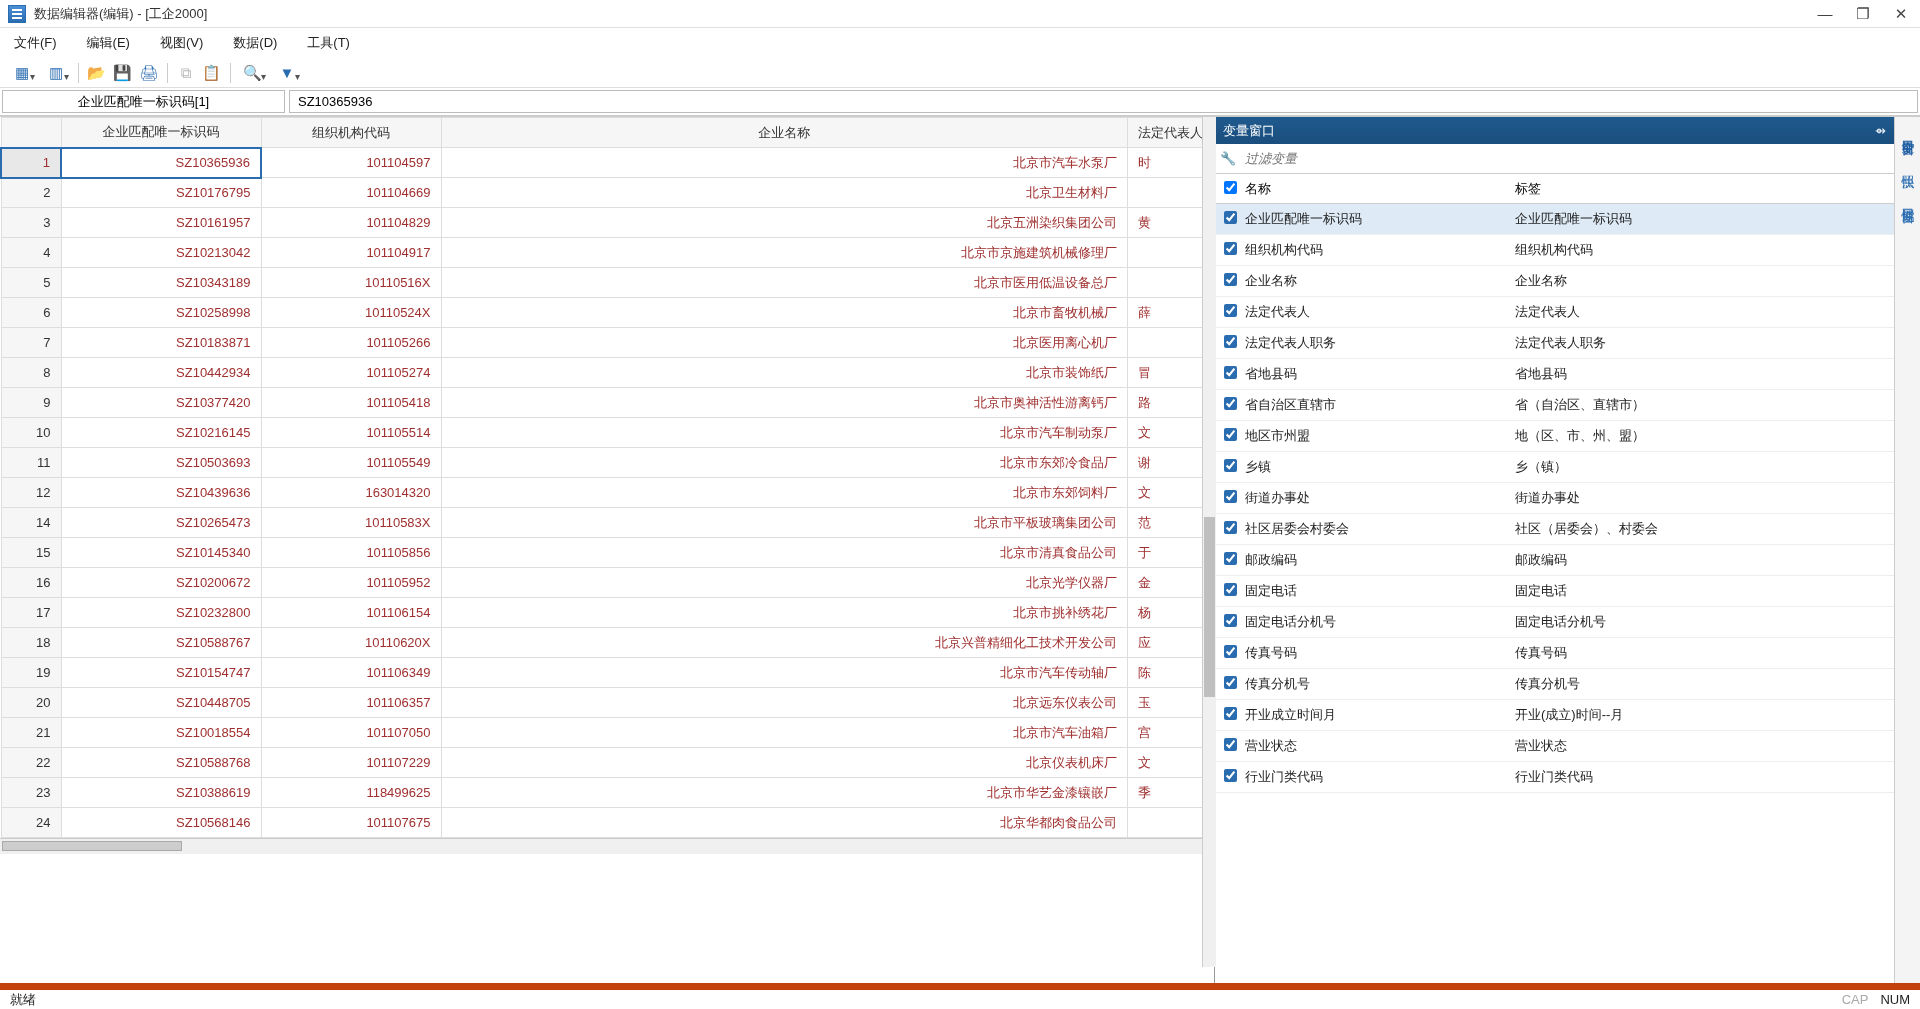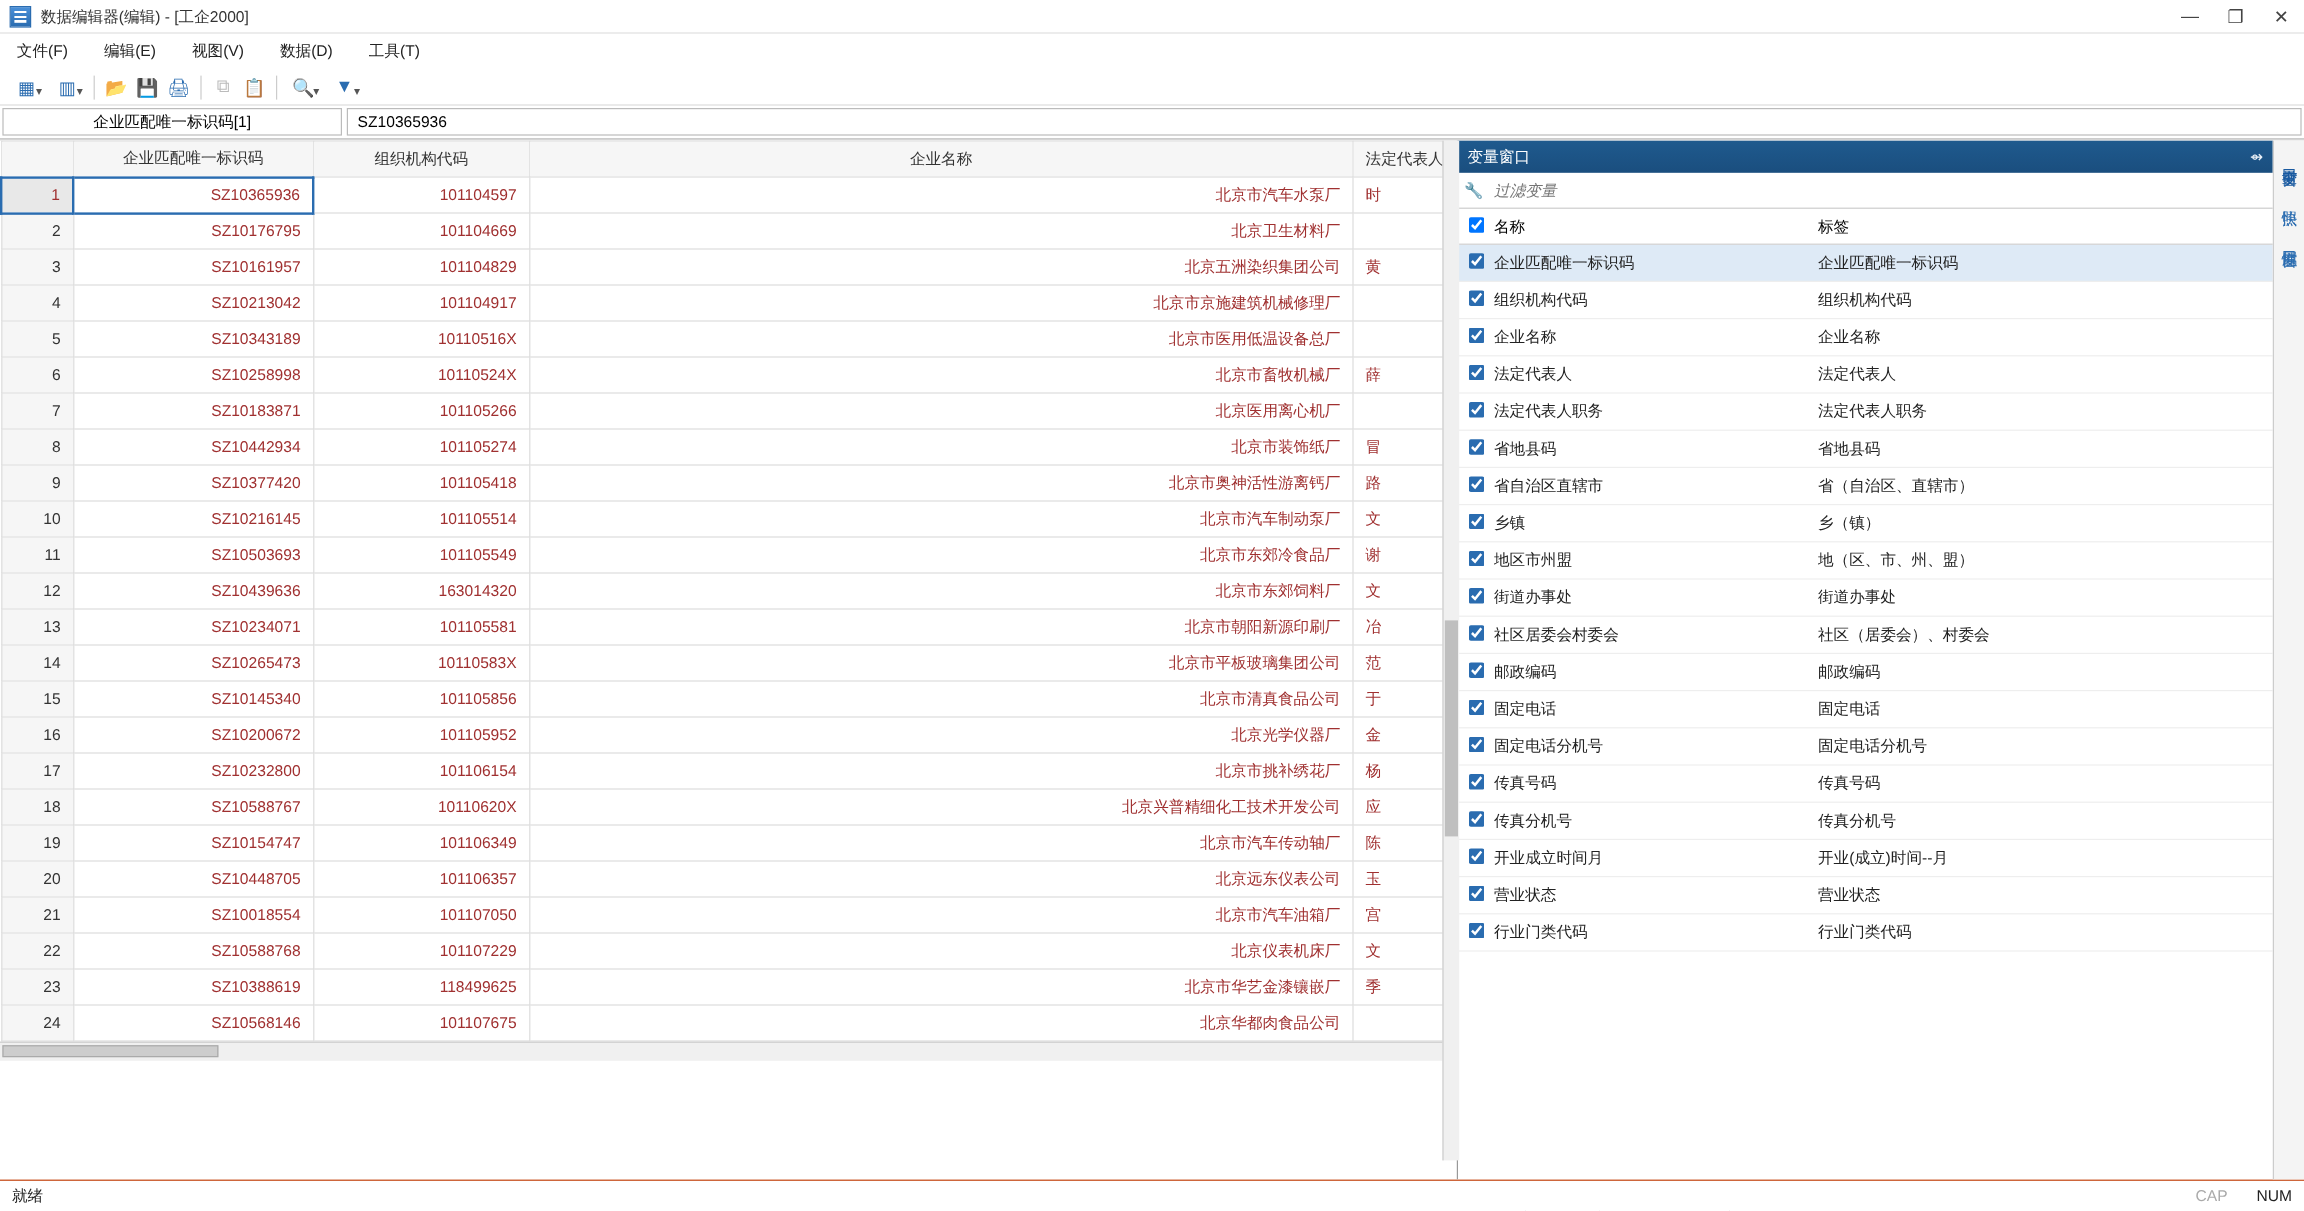--- a/index.html
+++ b/index.html
@@ -67,21 +67,21 @@
 .var-row .chk{ width:30px; text-align:center;}
 .var-row .name{ width:270px; color:#222;}
 .var-row .label{ flex:1; color:#222;}
 .var-row input[type=checkbox]{ accent-color:#2a6cb0;}
 
 
 .vlist-sb{position:absolute;right:704px;top:0;bottom:16px;width:14px;background:#f0f0f0;border-left:1px solid #ccc;}
 .vlist-sb .thumb{position:absolute;left:1px;right:1px;top:400px;height:180px;background:#bfbfbf;}
 
 
-.statusbar { height: 26px; border-top:1px solid #c2410c; display:flex; align-items:center; padding:0 10px; gap:24px; font-size:13px; color:#222; }
+.statusbar { height: 26px; border-top:7px solid #c2410c; display:flex; align-items:center; padding:0 10px; gap:12px; font-size:13px; color:#222; }
 .statusbar .sb-left{ flex:0 0 auto; margin-right:auto;}
 .statusbar .sb-sp{color:#222;margin-top:39px;}
 .statusbar .dim{color:#aaa;}
 </style>
 </head>
 <body>
 
 <div class="titlebar">
   <span class="app-icon"></span>
   <span class="title">数据编辑器(编辑) - [工企2000]</span>
@@ -210,27 +210,20 @@
             <td>101105549</td>
             <td class="company">北京市东郊冷食品厂</td>
             <td style="text-align:left">谢</td>
           </tr>
           <tr>
             <td class="rownum-cell">12</td>
             <td class="">SZ10439636</td>
             <td>163014320</td>
             <td class="company">北京市东郊饲料厂</td>
             <td style="text-align:left">文</td>
-          </tr>
-          <tr>
-            <td class="rownum-cell">13</td>
-            <td class="">SZ10234071</td>
-            <td>101105581</td>
-            <td class="company">北京市朝阳新源印刷厂</td>
-            <td style="text-align:left">冶</td>
           </tr>
           <tr>
             <td class="rownum-cell">14</td>
             <td class="">SZ10265473</td>
             <td>10110583X</td>
             <td class="company">北京市平板玻璃集团公司</td>
             <td style="text-align:left">范</td>
           </tr>
           <tr>
             <td class="rownum-cell">15</td>
@@ -354,27 +347,27 @@
           <div class="name">省地县码</div>
           <div class="label">省地县码</div>
         </div>
         <div class="var-row">
           <div class="chk"><input type="checkbox" checked="" style=""></div>
           <div class="name">省自治区直辖市</div>
           <div class="label">省（自治区、直辖市）</div>
         </div>
         <div class="var-row">
           <div class="chk"><input type="checkbox" checked="" style=""></div>
+          <div class="name">地区市州盟</div>
+          <div class="label">地（区、市、州、盟）</div>
+        </div>
+        <div class="var-row">
+          <div class="chk"><input type="checkbox" checked="" style=""></div>
           <div class="name">乡镇</div>
           <div class="label">乡（镇）</div>
-        </div>
-        <div class="var-row">
-          <div class="chk"><input type="checkbox" checked="" style=""></div>
-          <div class="name">地区市州盟</div>
-          <div class="label">地（区、市、州、盟）</div>
         </div>
         <div class="var-row">
           <div class="chk"><input type="checkbox" checked="" style=""></div>
           <div class="name">街道办事处</div>
           <div class="label">街道办事处</div>
         </div>
         <div class="var-row">
           <div class="chk"><input type="checkbox" checked="" style=""></div>
           <div class="name">社区居委会村委会</div>
           <div class="label">社区（居委会）、村委会</div>

